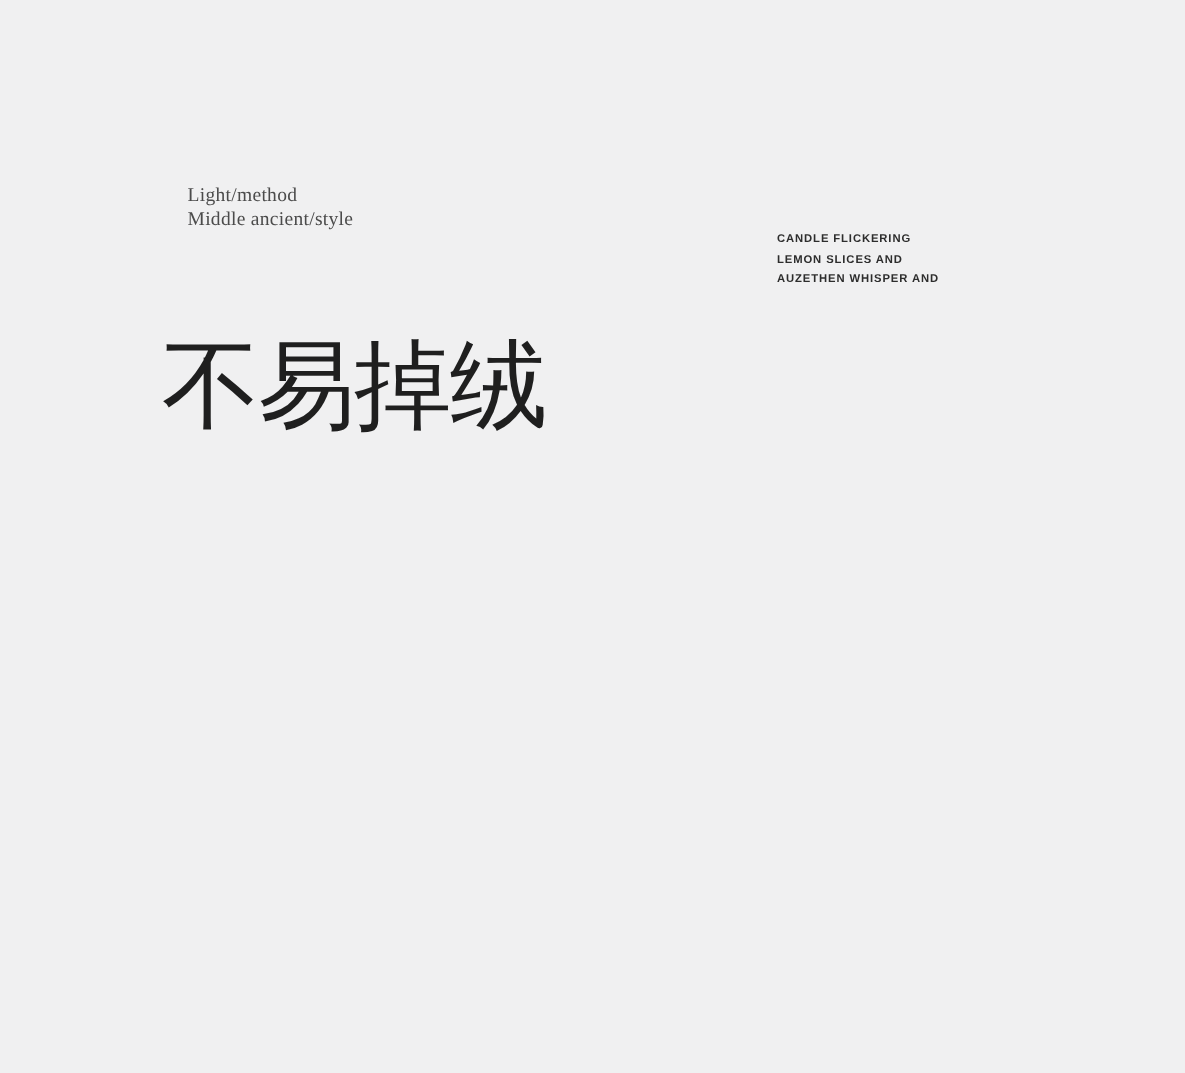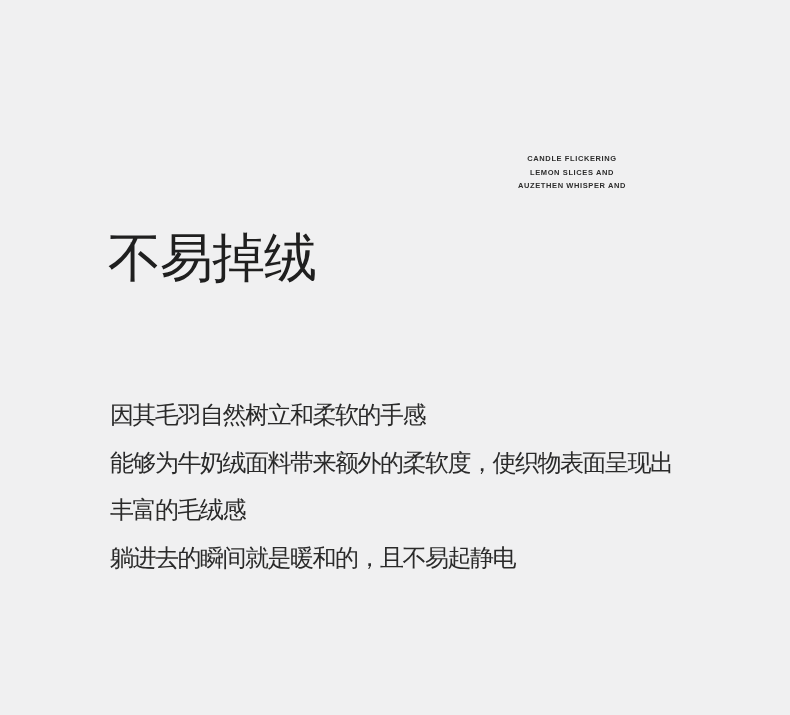--- a/index.html
+++ b/index.html
@@ -25,39 +25,39 @@
     line-height: 15.5px;
     letter-spacing: 0.2px;
     color: #4b4b4b;
   }
 
   
   .side-caption {
     position: absolute;
     right: 164px;
     top: 152px;
-    text-align: center;
+    text-align: left;
     font-family: "Liberation Sans", "DejaVu Sans", sans-serif;
     font-size: 7.5px;
     font-weight: 600;
     line-height: 13.5px;
     letter-spacing: 0.6px;
     text-transform: uppercase;
     color: #2d2d2d;
   }
 
   
   .heading {
     position: absolute;
     left: 108px;
     top: 226px;
     margin: 0;
     font-family: "Liberation Serif", "DejaVu Serif", serif;
     font-weight: 400;
-    font-size: 53px;
+    font-size: 65px;
     line-height: 65px;
     letter-spacing: -1px;
     color: #1f1f1f;
     white-space: nowrap;
   }
   .heading .heading-line {
     display: block;
   }
 
   
@@ -74,31 +74,29 @@
   }
   .body-text p {
     margin: 0;
   }
 </style>
 </head>
 <body>
 
 <div class="page">
 
+  <div class="top-caption">
+    <div>Light/method</div>
+    <div>Middle ancient/style</div>
+  </div>
 
   <div class="side-caption">
     <div>CANDLE FLICKERING</div>
     <div>LEMON SLICES AND</div>
     <div>AUZETHEN WHISPER AND</div>
   </div>
 
   <h1 class="heading">
     <span class="heading-line">不易掉绒</span>
   </h1>
 
-  <div class="body-text">
-    <p>因其毛羽自然树立和柔软的手感</p>
-    <p>能够为牛奶绒面料带来额外的柔软度，使织物表面呈现出</p>
-    <p>丰富的毛绒感</p>
-    <p>躺进去的瞬间就是暖和的，且不易起静电</p>
-  </div>
 
 </div>
 
 </body></html>

